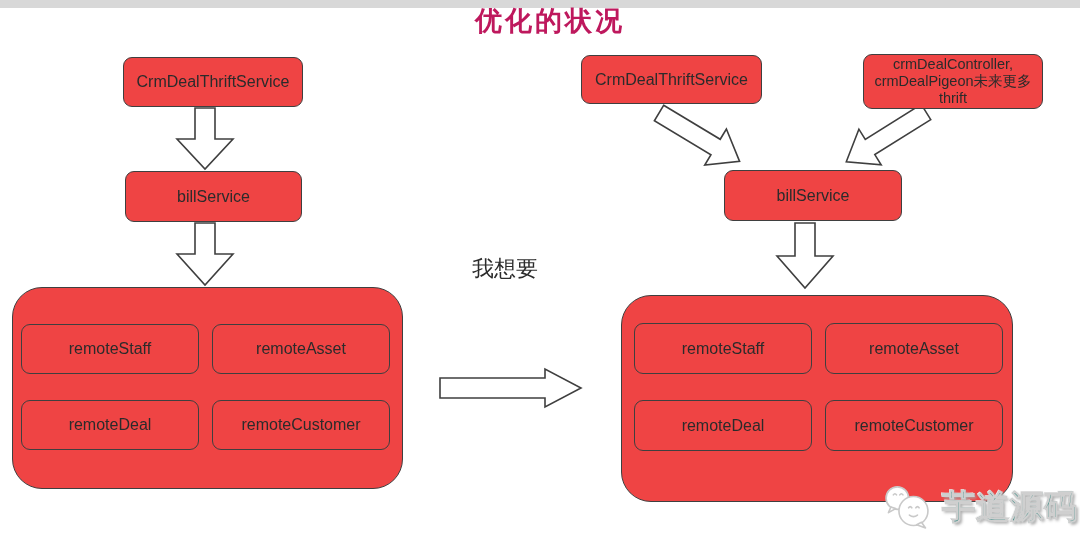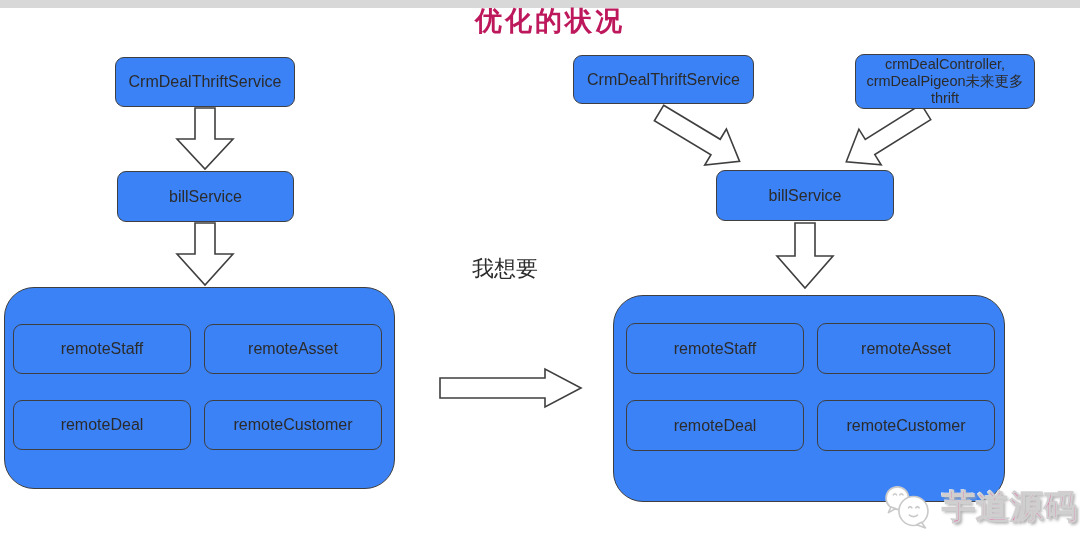--- a/index.html
+++ b/index.html
@@ -15,35 +15,35 @@
   }
   .title {
     position:absolute; left:390px; top:3px; width:320px;
     text-align:center; font-size:27px; font-weight:600;
     color:#be185d; letter-spacing:3px;
   }
   .arrows { position:absolute; left:0; top:0; }
   .arrows path { fill:#fff; stroke:#3f3f3f; stroke-width:1.6; stroke-linejoin:miter; }
   .box {
     position:absolute; border:1.6px solid #3f3f3f; border-radius:9px;
-    background:#3b82f6; display:flex; align-items:center; justify-content:center;
-    font-size:16px; color:#2b2b2b; white-space:nowrap; text-align:center;
+    background:#ef4444; display:flex; align-items:center; justify-content:center;
+    font-size:16px; color:#2b2b2b; white-space:nowrap; text-align:center;margin-left:8px;
   }
   .container-box { border-radius:30px; }
   .multiline { flex-direction:column; font-size:14.5px; line-height:17px; }
   .note {
     position:absolute; text-align:center; font-size:22px; line-height:23px;
     color:#2b2b2b;
   }
   .watermark {
     position:absolute; left:878px; top:472px; width:200px; height:70px;
     display:flex; align-items:center;
   }
   .watermark-text {
-    font-size:33px; font-weight:bold; color:#ec4899; letter-spacing:1px;
+    font-size:33px; font-weight:bold; color:#0f766e; letter-spacing:1px;
     -webkit-text-stroke:1px #cfcfcf;
     text-shadow:2px 2px 3px #a9a9a9, -1px -1px 0 #efefef;
     white-space:nowrap;
   }
   .wm-icon { margin-right:6px; }
 </style>
 </head>
 <body>
 
 <div class="canvas">

